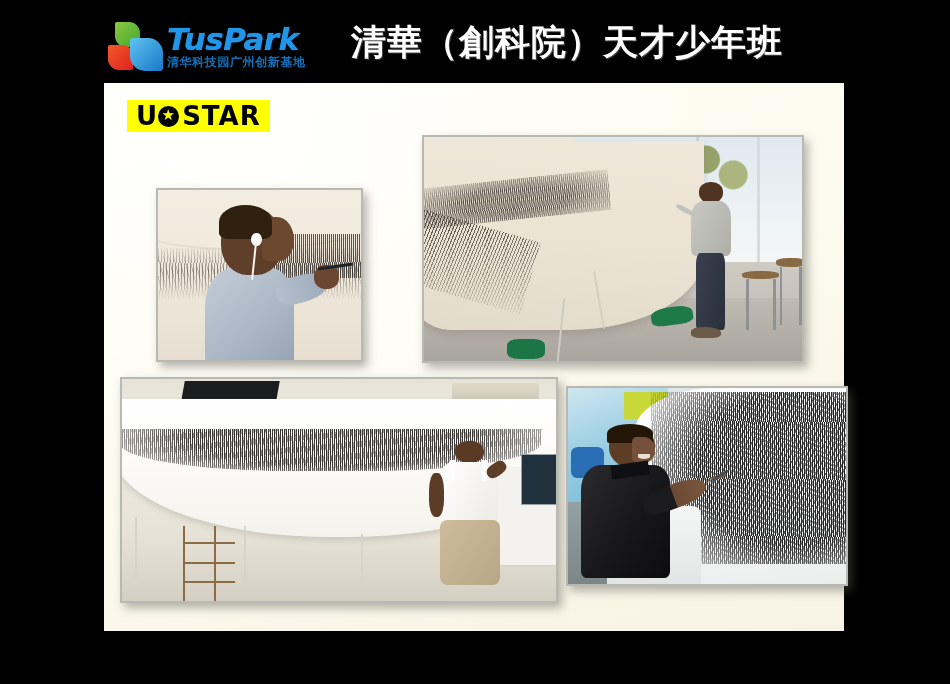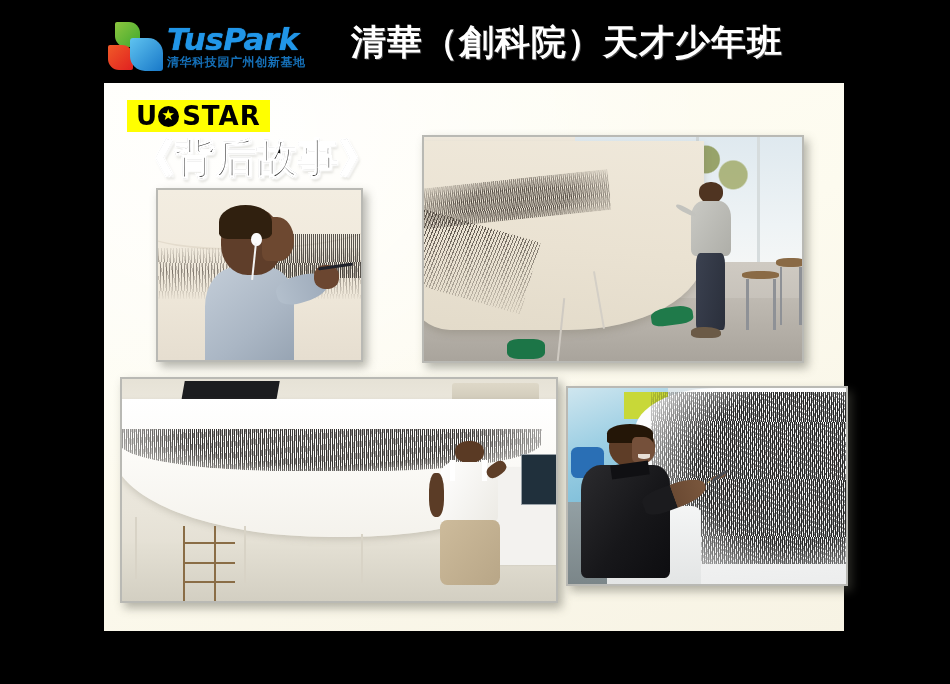--- a/index.html
+++ b/index.html
@@ -282,21 +282,20 @@
     <div id="panel-sheen"></div>
 
     <div id="ustar-badge">
       <div id="ustar-text">
         <span>U</span>
         <span id="ustar-star"></span>
         <span>STAR</span>
       </div>
     </div>
 
-    <div id="story-title">《背后故事》</div>
 
     <div class="photo" id="photo-b">
       <div class="ph-inner">
         <div class="wall" id="pb-room"></div>
         <div id="pb-window"></div>
         <div id="pb-trees"></div>
         <div id="pb-mull"></div>
         <div id="pb-mull2"></div>
         <div id="pb-floor"></div>
         <div id="pb-canvas">

